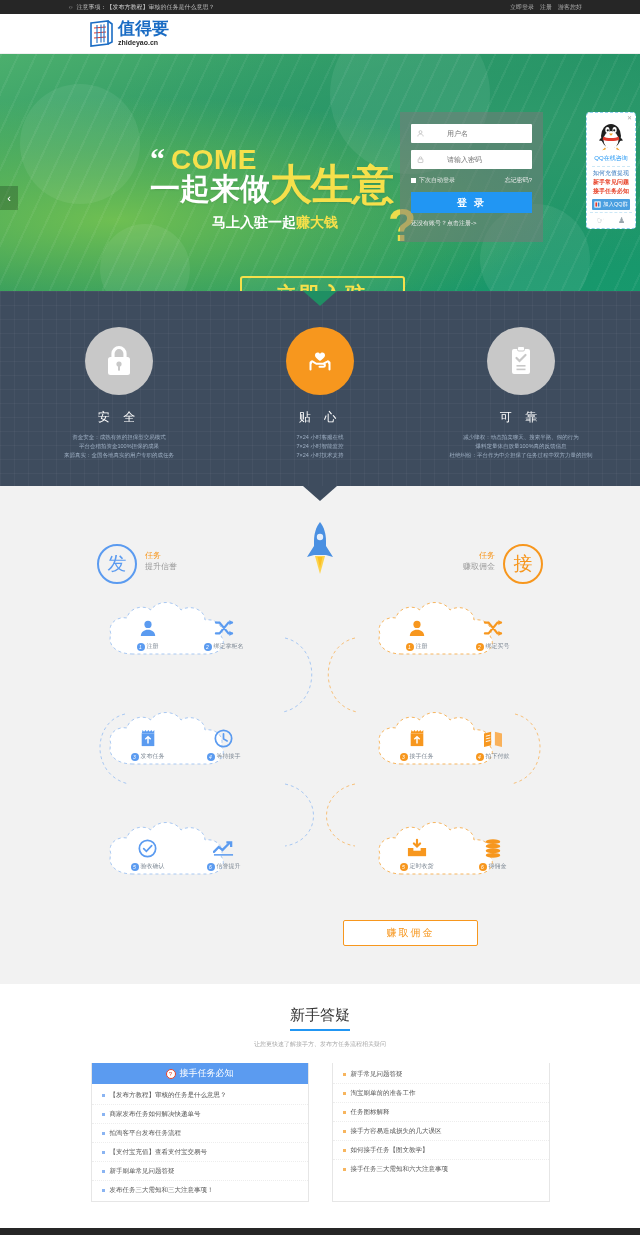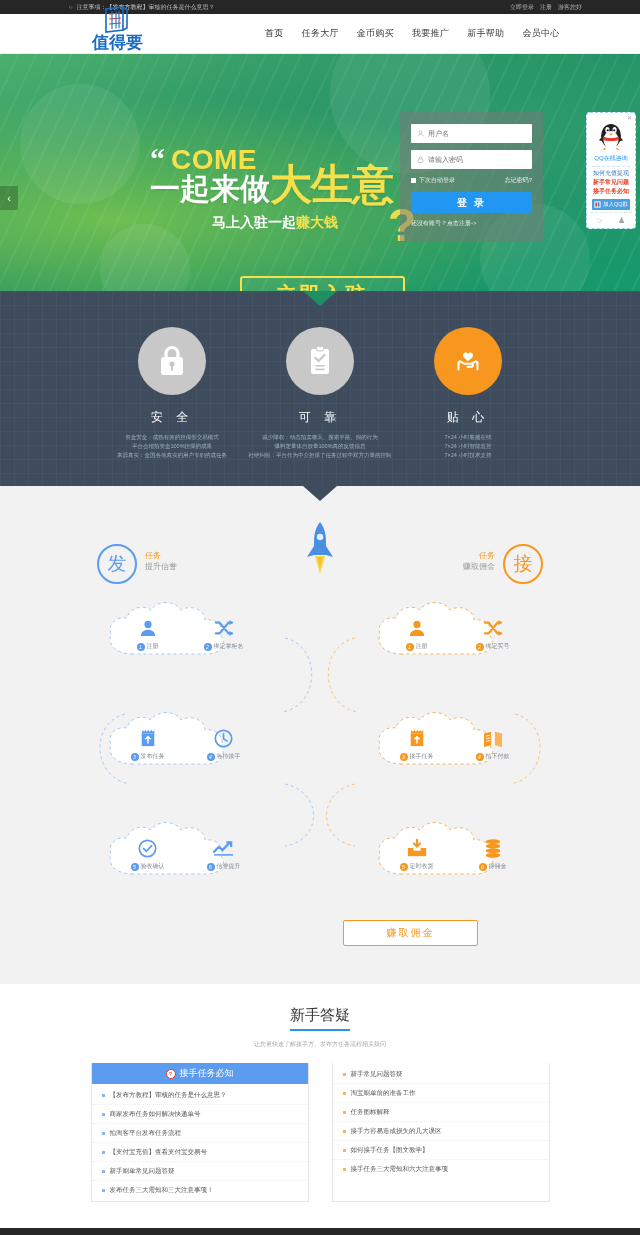--- a/index.html
+++ b/index.html
@@ -19,21 +19,21 @@
   .topbar .tb-left { display:flex; align-items:center; gap:3px; margin-left:68px; }
   .tb-speaker { color:#bdbdbd; font-size:6px; }
   .tb-notice { color:#bdbdbd; }
   .tb-notice .hl { color:#d8d8d8; }
   .topbar .tb-right { position:absolute; right:58px; display:flex; align-items:center; gap:6px; }
   .topbar .tb-right span { color:#b5b5b5; }
 
   
   .header { height:40px; background:#fff; display:flex; align-items:center; position:relative;
             border-bottom:1px solid #f0f0f0; }
-  .logo-wrap { display:flex; align-items:center; margin-left:88px;flex-direction:column; }
+  .logo-wrap { display:flex; align-items:center; margin-left:88px; }
   .logo-mark { width:26px; height:28px; position:relative; }
   .logo-mark svg { display:block; }
   .logo-txt { margin-left:4px; }
   .logo-name { font-size:17px; font-weight:bold; color:#1a6cc4; letter-spacing:0px; line-height:17px; }
   .logo-sub { font-size:7px; color:#2a2a2a; font-weight:bold; line-height:9px; margin-top:1px; }
 
   .nav { position:absolute; left:265px; display:flex; align-items:center; gap:18px; }
   .nav a { font-size:9px; color:#3b3b3b; text-decoration:none; letter-spacing:.3px; }
   .nav a:first-child { color:#1d1d1d; }
 
@@ -81,20 +81,21 @@
     background:rgba(120,120,120,.52); padding:12px 11px;
   }
   .lfield {
     height:19px; background:#fff; display:flex; align-items:center; gap:4px;
     padding:0 6px; margin-bottom:7px; border-radius:1px;
   }
   .lfield svg { flex:0 0 auto; }
   .lfield input {
     border:0; outline:0; font-size:7px; color:#999; flex:1; background:transparent;
     font-family:inherit;
+    margin-left:19px;
   }
   .lrow { display:flex; align-items:center; justify-content:space-between; margin:4px 0 7px; }
   .lrow label { display:flex; align-items:center; gap:3px; font-size:6px; color:#eee; cursor:pointer; }
   .lcheck { width:5px; height:5px; background:#fff; display:inline-block; }
   .lrow a { font-size:6px; color:#eee; text-decoration:none; }
   .lbtn {
     height:21px; background:#2196f3; color:#fff; font-size:10px; font-weight:bold;
     display:flex; align-items:center; justify-content:center; letter-spacing:2px; cursor:pointer;
   }
   .lreg { margin-top:6px; font-size:6px; color:#efefef; }
@@ -131,21 +132,21 @@
   .band-notch {
     position:absolute; top:0; left:50%; transform:translateX(-50%);
     width:0; height:0; border-left:17px solid transparent; border-right:17px solid transparent;
     border-top:15px solid #1f8f63;
   }
   .band-notch-b {
     position:absolute; bottom:-15px; left:50%; transform:translateX(-50%);
     width:0; height:0; border-left:17px solid transparent; border-right:17px solid transparent;
     border-top:15px solid #3e4c5e; z-index:3;
   }
-  .feats { display:flex; justify-content:center; }
+  .feats { display:flex; justify-content:center; gap:53px; }
   .feat { width:148px; text-align:center; }
   .fcircle { width:68px; height:68px; border-radius:50%; margin:0 auto 14px;
              display:flex; align-items:center; justify-content:center; background:#c8c8c8; }
   .fcircle.orange { background:#f7971e; }
   .ftitle { color:#fff; font-size:12px; letter-spacing:5px; margin-bottom:7px; }
   .fline { color:#9fb0c4; font-size:5.5px; line-height:9px; white-space:nowrap; }
 
   
   .proc { background:#f2f2f2; position:relative; padding:38px 0 30px; }
   .proc-inner { width:470px; margin:0 auto; position:relative; height:430px; }
@@ -239,28 +240,20 @@
               <line x1="13" y1="4.6" x2="13" y2="22.6"></line>
             <line x1="16" y1="4.2" x2="16" y2="22.2"></line>
           </g>
         </svg>
       </div>
       <div class="logo-txt">
         <div class="logo-name">值得要</div>
         <div class="logo-sub">zhideyao.cn</div>
       </div>
     </div>
-    <div class="nav">
-      <a href="#">首页</a>
-      <a href="#">任务大厅</a>
-      <a href="#">金币购买</a>
-      <a href="#">我要推广</a>
-      <a href="#">新手帮助</a>
-      <a href="#">会员中心</a>
-    </div>
   </div>
 
   <div class="hero">
     <div class="hero-stripes"></div>
     <div class="hero-blobs">
       <div class="blob" style="left:20px;top:30px;width:120px;height:120px;"></div>
       <div class="blob" style="left:330px;top:-40px;width:160px;height:160px;"></div>
       <div class="blob" style="left:100px;top:170px;width:90px;height:90px;"></div>
       <div class="blob" style="left:480px;top:150px;width:110px;height:110px;"></div>
     </div>
@@ -357,48 +350,48 @@
             <rect x="14" y="21.6" width="2" height="5" fill="#c8c8c8"></rect>
           </svg>
         </div>
         <div class="ftitle">安 全</div>
         <div class="fline">资金安全：成熟有效的担保型交易模式</div>
         <div class="fline">平台会稽拍资金100%担保的成果</div>
         <div class="fline">来源真实：全国各地真实的用户专职的成任务</div>
       </div>
 
       <div class="feat">
+        <div class="fcircle orange">
+          <svg width="32" height="32" viewBox="0 0 32 32">
+            <path d="M16 9c-1.2-2.2-5-2-5 1.2 0 2.4 3.4 4.6 5 5.8 1.6-1.2 5-3.4 5-5.8 0-3.2-3.8-3.4-5-1.2z" fill="#fff"></path>
+            <path d="M7 18c0-1.2.8-2 1.8-1.4l3.6 2.2h6.9c.9 0 1.6.7 1.6 1.5s-.7 1.5-1.6 1.5h-3.8" fill="none" stroke="#fff" stroke-width="2" stroke-linecap="round"></path>
+            <path d="M25 18c0-1.2-.8-2-1.8-1.4L20 18.4" fill="none" stroke="#fff" stroke-width="2" stroke-linecap="round"></path>
+            <path d="M6.5 17.5v7M25.5 17.5v7" stroke="#fff" stroke-width="2" stroke-linecap="round"></path>
+          </svg>
+        </div>
+        <div class="ftitle">贴 心</div>
+        <div class="fline">7×24 小时客服在线</div>
+        <div class="fline">7×24 小时智能监控</div>
+        <div class="fline">7×24 小时技术支持</div>
+      </div>
+
+      <div class="feat">
         <div class="fcircle">
           <svg width="30" height="34" viewBox="0 0 30 34">
             <rect x="6" y="5" width="18" height="25" rx="2" fill="#fff"></rect>
             <rect x="11.5" y="2.5" width="7" height="4.5" rx="1.4" fill="#fff" stroke="#c8c8c8" stroke-width="1"></rect>
             <path d="M10.5 14l3 3 6-6" fill="none" stroke="#c8c8c8" stroke-width="2.2" stroke-linecap="round"></path>
             <rect x="10.5" y="21" width="9" height="1.6" fill="#c8c8c8"></rect>
             <rect x="10.5" y="24.6" width="9" height="1.6" fill="#c8c8c8"></rect>
           </svg>
         </div>
         <div class="ftitle">可 靠</div>
         <div class="fline">减少降权：动态拍卖聊天、搜索半路、假的行为</div>
         <div class="fline">爆料定量体自放量100%真的反馈信息</div>
         <div class="fline">杜绝纠纷：平台作为中介担保了任务过程中双方力量的控制</div>
-      </div>
-
-      <div class="feat">
-        <div class="fcircle orange">
-          <svg width="32" height="32" viewBox="0 0 32 32">
-            <path d="M16 9c-1.2-2.2-5-2-5 1.2 0 2.4 3.4 4.6 5 5.8 1.6-1.2 5-3.4 5-5.8 0-3.2-3.8-3.4-5-1.2z" fill="#fff"></path>
-            <path d="M7 18c0-1.2.8-2 1.8-1.4l3.6 2.2h6.9c.9 0 1.6.7 1.6 1.5s-.7 1.5-1.6 1.5h-3.8" fill="none" stroke="#fff" stroke-width="2" stroke-linecap="round"></path>
-            <path d="M25 18c0-1.2-.8-2-1.8-1.4L20 18.4" fill="none" stroke="#fff" stroke-width="2" stroke-linecap="round"></path>
-            <path d="M6.5 17.5v7M25.5 17.5v7" stroke="#fff" stroke-width="2" stroke-linecap="round"></path>
-          </svg>
-        </div>
-        <div class="ftitle">贴 心</div>
-        <div class="fline">7×24 小时客服在线</div>
-        <div class="fline">7×24 小时智能监控</div>
-        <div class="fline">7×24 小时技术支持</div>
       </div>
 
     </div>
     <div class="band-notch-b"></div>
   </div>
 
   <div class="proc">
     <div class="proc-inner">
 
       <div class="badge" style="left:12px;top:20px;">发</div>

